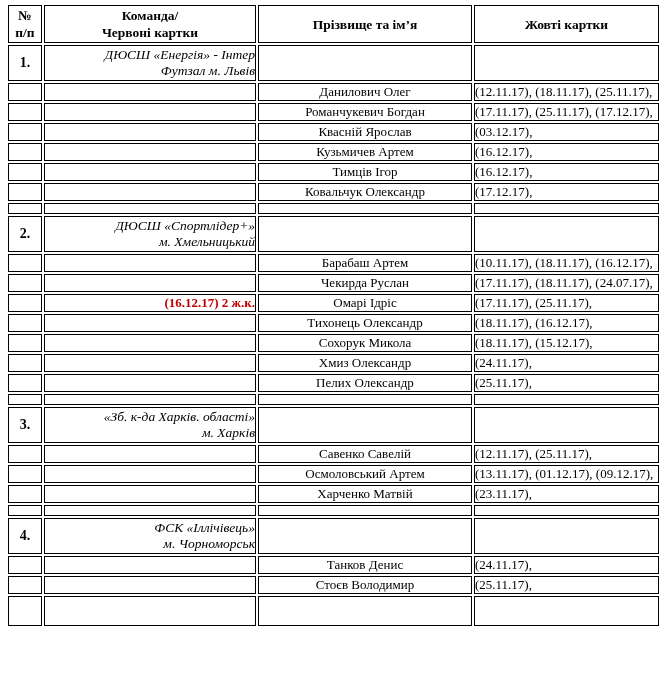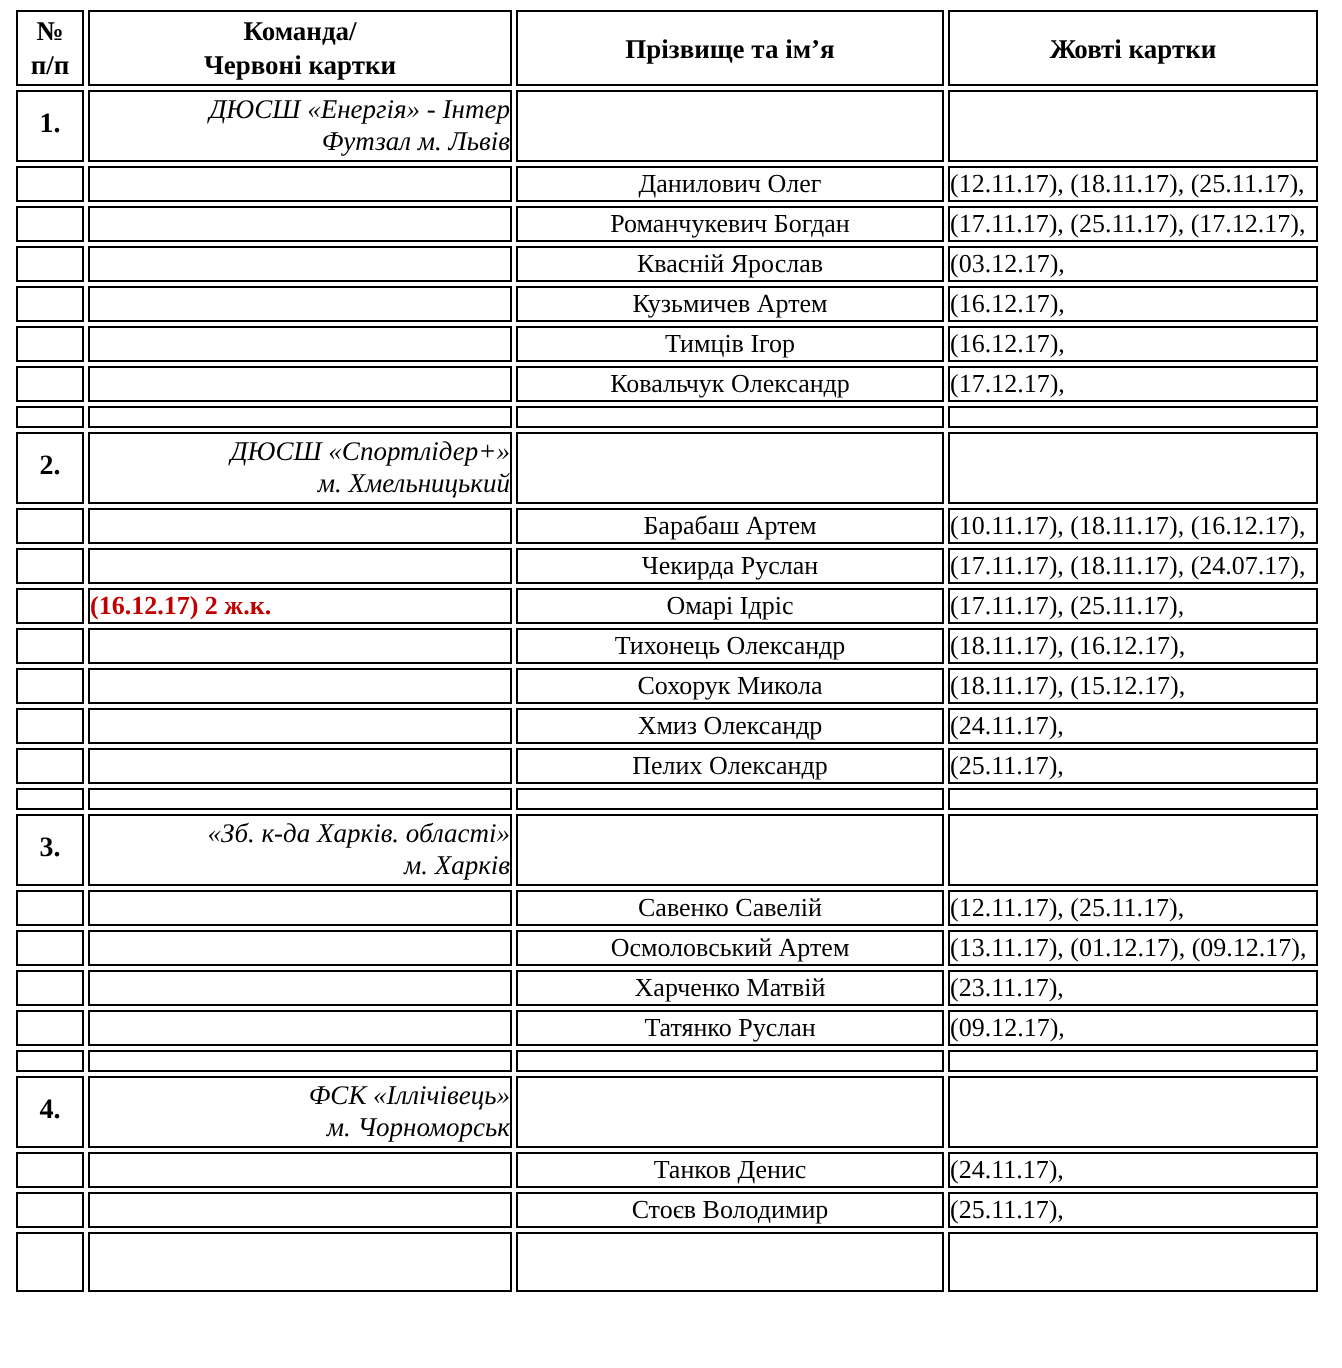--- a/index.html
+++ b/index.html
@@ -62,21 +62,21 @@
   td.player-name-cell { padding-left: 5px; text-align: center; }
   td.yellow-cards-cell {
     padding-left: 4px;
     font-size: 12px;
     text-align: left;
     margin-left: 16px;
   }
   td.red-cards-cell {
     font-weight: bold;
     font-size: 12.5px;
-    text-align: left;
+    text-align: right;
     margin-top: 15px;
   }
   tr.spacer-row td  { height: 11px; }
   tr.partial-row td { height: 30px; }
   .line { white-space: nowrap; }
 </style>
 </head>
 <body>
 
 <div>
@@ -232,26 +232,20 @@
           <td class="red-cards-cell"></td>
           <td class="player-name-cell">Осмоловський Артем</td>
           <td class="yellow-cards-cell">(13.11.17), (01.12.17), (09.12.17),</td>
         </tr>
         <tr class="player-row">
           <td></td>
           <td class="red-cards-cell"></td>
           <td class="player-name-cell">Харченко Матвій</td>
           <td class="yellow-cards-cell">(23.11.17),</td>
         </tr>
-        <tr class="player-row">
-          <td></td>
-          <td class="red-cards-cell"></td>
-          <td class="player-name-cell">Татянко Руслан</td>
-          <td class="yellow-cards-cell">(09.12.17),</td>
-        </tr>
         <tr class="spacer-row">
           <td></td>
           <td></td>
           <td></td>
           <td></td>
         </tr>
         <tr class="team-row">
           <td class="section-number-cell">4.</td>
           <td class="team-name-cell">
             <div class="line">ФСК «Іллічівець»</div>

